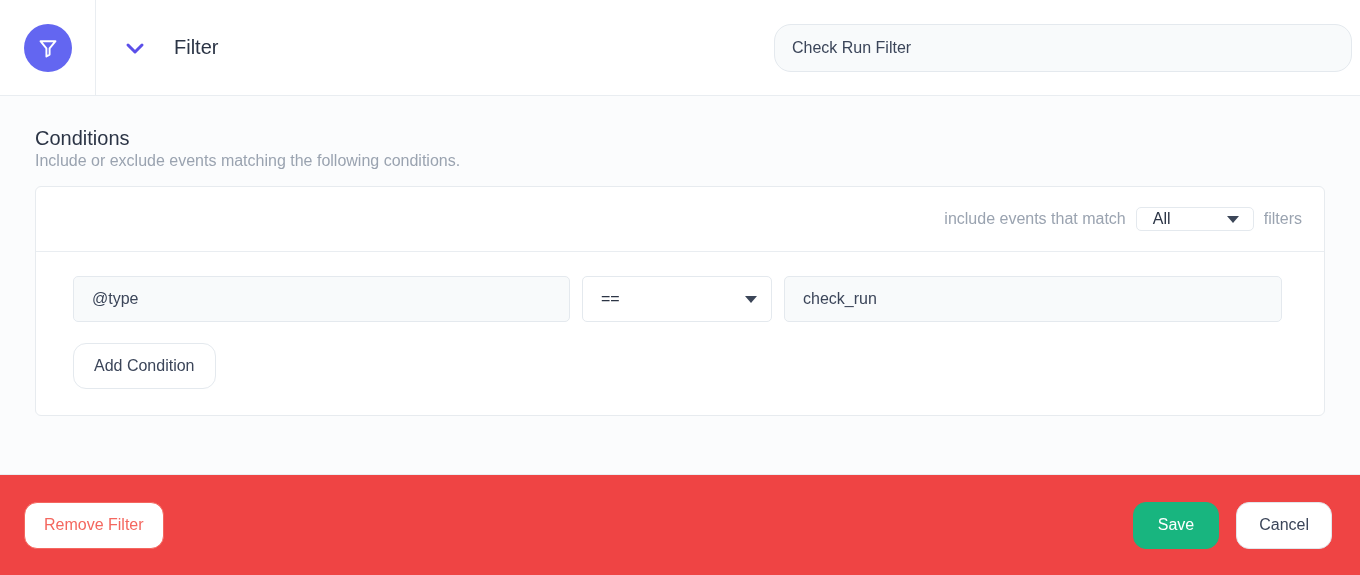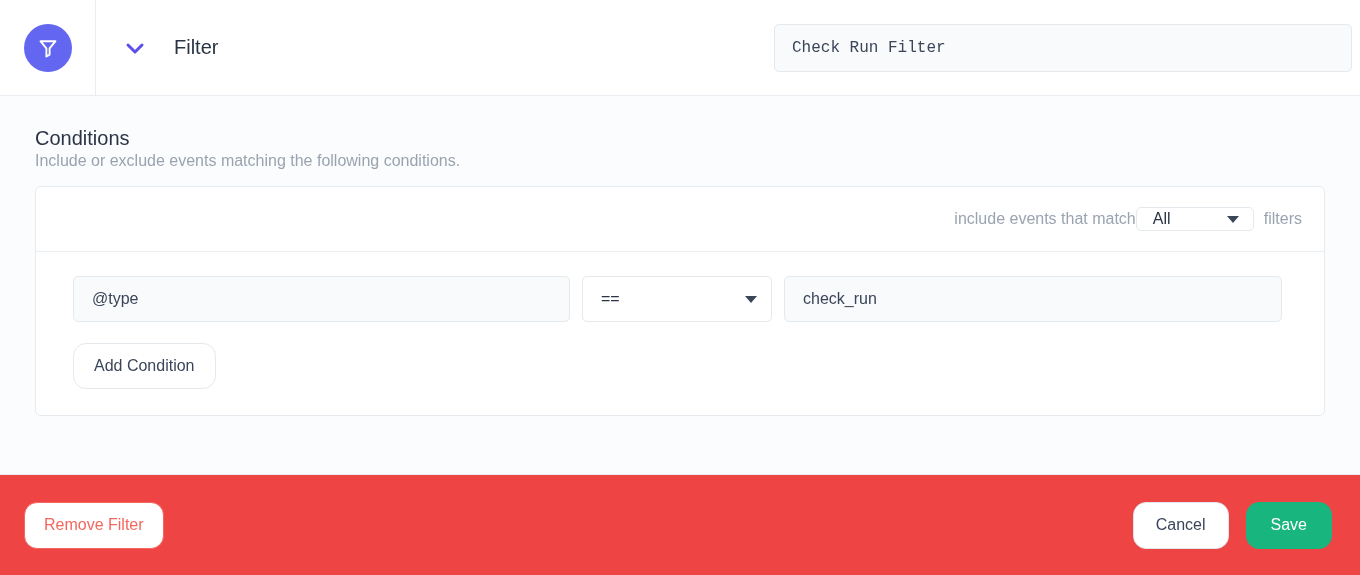--- a/index.html
+++ b/index.html
@@ -86,23 +86,23 @@
 
   .title-input-wrap {
     margin-left: auto;
     width: 578px;
   }
 
   .title-input {
     width: 100%;
     height: 48px;
     border: 1px solid #e4e9ee;
-    border-radius: 5px;
+    border-radius: 17px;
     background: #f8fafb;
-    font-family: Liberation Mono, monospace;
+    font-family: Liberation Sans, sans-serif;
     font-size: 16px;
     color: #3b4559;
     padding: 0 17px;
     outline: none;
   }
   .title-input::placeholder { color: #a7b0bd; }
 
   
   .body-area {
     flex: 1;
@@ -137,20 +137,21 @@
     display: flex;
     align-items: center;
     justify-content: flex-end;
     padding: 0 22px 0 0;
     border-bottom: 1px solid #e9edf1;
   }
 
   .match-text {
     font-size: 16px;
     color: #9aa3b0;
+    margin-right: 10px;
   }
 
   .select-box {
     position: relative;
     display: inline-flex;
     align-items: center;
     height: 24px;
     border: 1px solid #e4e9ee;
     border-radius: 5px;
     background: #ffffff;
@@ -347,18 +348,18 @@
 
       </div>
     </div>
   </div>
 
   <div class="footer">
 
     <button class="btn btn-remove">Remove Filter</button>
 
     <div class="footer-right">
+      <button class="btn btn-save">Save</button>
       <button class="btn btn-cancel">Cancel</button>
-      <button class="btn btn-save">Save</button>
     </div>
   </div>
 
 </div>
 
 </body></html>

